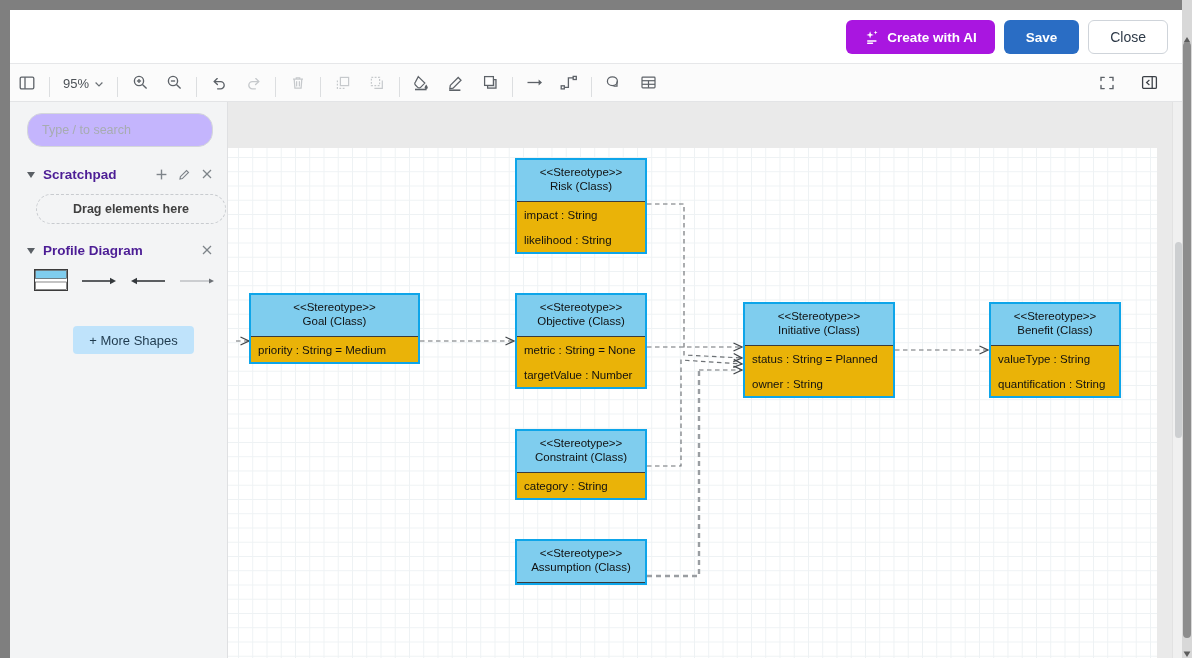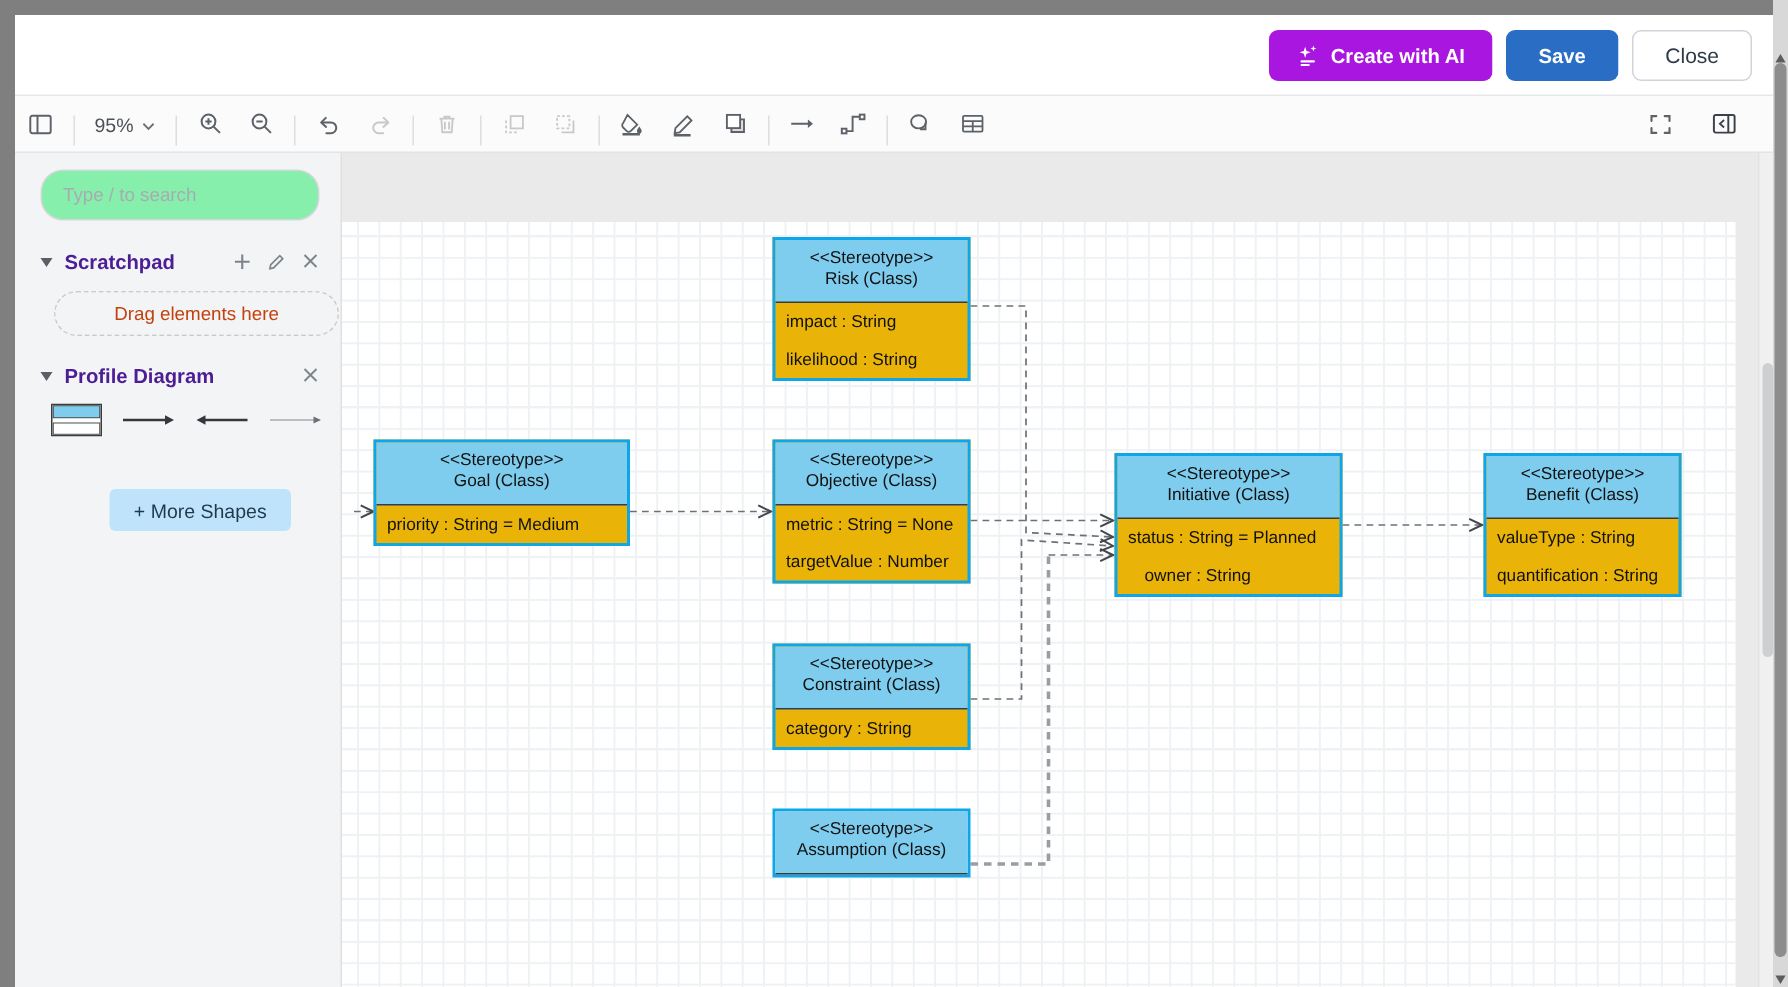--- a/index.html
+++ b/index.html
@@ -75,40 +75,40 @@
   
   #sidebar {
     position: absolute; left: 0; top: 92px;
     width: 218px; height: 556px;
     background: #f3f4f5; border-right: 1px solid #dfe0e2;
   }
   #search-input {
     position: absolute; left: 17px; top: 11px;
     width: 186px; height: 30px;
     border: 1px solid #d4d7da; border-radius: 15px;
-    background: #86efac; padding: 16px 14px;
+    background: #c4b5fd; padding: 16px 14px;
     font-size: 12.5px; color: #34393f;
     font-family: "Liberation Sans", sans-serif; outline: none;
   }
   #search-input::placeholder { color: #a7acb1; }
   .sec-head {
     position: absolute; left: 17px; width: 186px; height: 20px;
     display: flex; align-items: center; gap: 8px;
   }
   .caret { width: 0; height: 0; border-left: 4.5px solid transparent; border-right: 4.5px solid transparent; border-top: 6px solid #5a5f65; margin-top: 1px; }
   .sec-title { font-size: 13.5px; font-weight: bold; color: #4c1d95; }
   .sec-actions { margin-left: auto; display: flex; align-items: center; gap: 10px; color: #7e848a; }
   .sec-actions span, .sec-actions svg { cursor: pointer; display: block; }
   #scratch-head { top: 62px; }
   #dropzone {
     position: absolute; left: 26px; top: 92px;
     width: 190px; height: 30px;
     border: 1px dashed #c8cbcf; border-radius: 15px;
     display: flex; align-items: center; justify-content: center;
-    font-size: 12.5px; color: #c2410c;
+    font-size: 12.5px; color: #404040; font-weight: bold;
   }
   #profile-head { top: 138px; }
   #shape-row {
     position: absolute; left: 24px; top: 164px;
     width: 190px; height: 32px;
     display: flex; align-items: center; gap: 13px;
   }
   .shape-thumb { cursor: pointer; display: block; }
   #more-shapes {
     position: absolute; left: 63px; top: 224px;
@@ -464,21 +464,21 @@
           </div>
           <div class="uml-attr" style="height: 25px;">metric : String = None</div>
           <div class="uml-attr" style="height: 25px;">targetValue : Number</div>
         </div>
         <div class="umlbox" style="left: 515px; top: 200px; width: 152px;">
           <div class="uml-head" style="height: 42px; background: rgb(127, 205, 238);">
             <div>&lt;&lt;Stereotype&gt;&gt;</div>
             <div>Initiative (Class)</div>
           </div>
           <div class="uml-attr" style="height: 25px;">status : String = Planned</div>
-          <div class="uml-attr" style="height: 25px; margin-left: 11px;">owner : String</div>
+          <div class="uml-attr" style="height: 25px;">owner : String</div>
         </div>
         <div class="umlbox" style="left: 761px; top: 200px; width: 132px;">
           <div class="uml-head" style="height: 42px; background: rgb(127, 205, 238);">
             <div>&lt;&lt;Stereotype&gt;&gt;</div>
             <div>Benefit (Class)</div>
           </div>
           <div class="uml-attr" style="height: 25px;">valueType : String</div>
           <div class="uml-attr" style="height: 25px;">quantification : String</div>
         </div>
         <div class="umlbox" style="left: 287px; top: 327px; width: 132px;">

